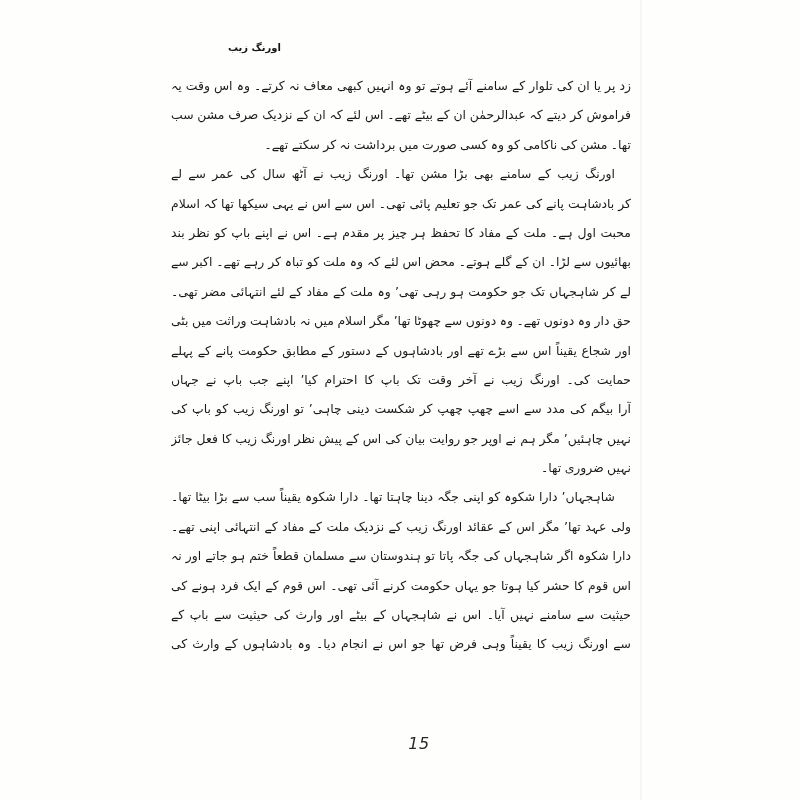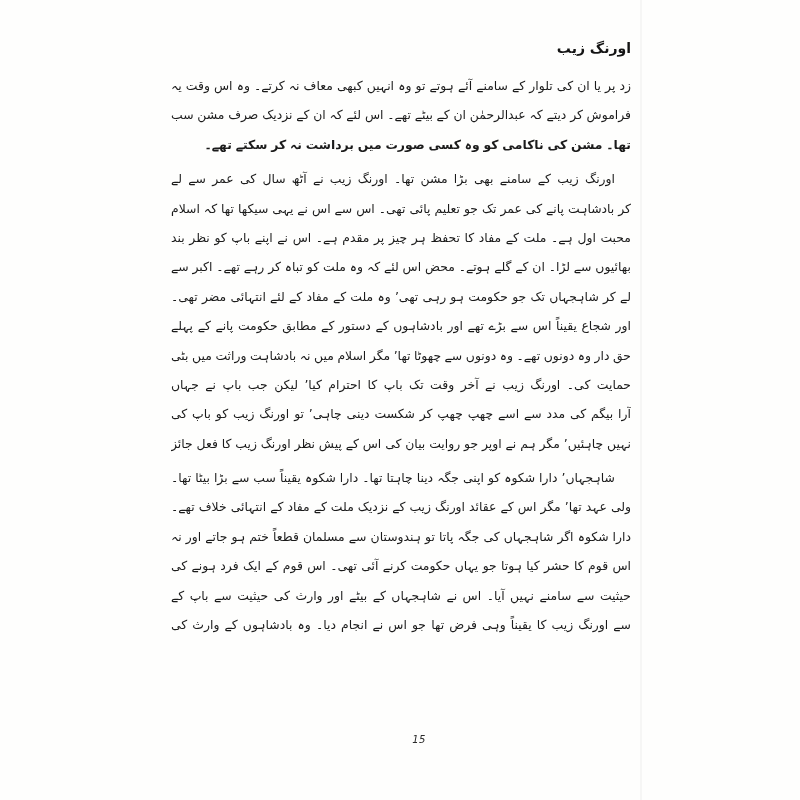--- a/index.html
+++ b/index.html
@@ -22,51 +22,50 @@
   }
   .text-block {
     position: absolute;
     left: 171px; top: 38px;
     width: 460px;
     direction: rtl;
     color: #1b1b1b;
   }
   .running-header {
     direction: rtl;
-    text-align: right;
+    text-align: left;
     padding-left: 57px;
-    font-size: 14px;
+    font-size: 10px;
     font-weight: bold;
     line-height: 20px;
     margin-bottom: 13px;
     color: #141414;
   }
   .para { margin: 0; }
-  .para + .para { margin-top: 5px; }
+  .para + .para { }
   .para.indent .line:first-child { text-indent: 16px; }
   .line {
     font-size: 12.4px;
     line-height: 29.4px;
     height: 29.4px;
     overflow: hidden;
     text-align: justify;
     text-align-last: justify;
     word-spacing: -0.5px;
   }
   .line.short {
     text-align: right;
     text-align-last: right;
-    font-weight: bold;
   }
   .page-number {
     position: absolute;
     left: 402px; top: 734px;
     width: 34px;
     text-align: center;
-    font-size: 10px;
+    font-size: 16px;
     letter-spacing: 0.5px;
     color: #2a2a2a;
     font-family: "DejaVu Sans", sans-serif;
     font-style: italic;
   }
 </style>
 </head>
 <body>
 
 <div class="page">
@@ -78,29 +77,30 @@
           <div class="line">زد پر یا ان کی تلوار کے سامنے آئے ہوتے تو وہ انہیں کبھی معاف نہ کرتے۔ وہ اس وقت یہ قطعاً</div>
           <div class="line">فراموش کر دیتے کہ عبدالرحمٰن ان کے بیٹے تھے۔ اس لئے کہ ان کے نزدیک صرف مشن سب کچھ</div>
           <div class="line short">تھا۔ مشن کی ناکامی کو وہ کسی صورت میں برداشت نہ کر سکتے تھے۔</div>
         </div>
         <div class="para indent">
           <div class="line">اورنگ زیب کے سامنے بھی بڑا مشن تھا۔ اورنگ زیب نے آٹھ سال کی عمر سے لے</div>
           <div class="line">کر بادشاہت پانے کی عمر تک جو تعلیم پائی تھی۔ اس سے اس نے یہی سیکھا تھا کہ اسلام کی</div>
           <div class="line">محبت اول ہے۔ ملت کے مفاد کا تحفظ ہر چیز پر مقدم ہے۔ اس نے اپنے باپ کو نظر بند کیا۔</div>
           <div class="line">بھائیوں سے لڑا۔ ان کے گلے ہوتے۔ محض اس لئے کہ وہ ملت کو تباہ کر رہے تھے۔ اکبر سے</div>
           <div class="line">لے کر شاہجہاں تک جو حکومت ہو رہی تھی’ وہ ملت کے مفاد کے لئے انتہائی مضر تھی۔ دارا شکوہ</div>
+          <div class="line">حق دار وہ دونوں تھے۔ وہ دونوں سے چھوٹا تھا’ مگر اسلام میں نہ بادشاہت وراثت میں بٹی</div>
           <div class="line">اور شجاع یقیناً اس سے بڑے تھے اور بادشاہوں کے دستور کے مطابق حکومت پانے کے پہلے</div>
-          <div class="line">حق دار وہ دونوں تھے۔ وہ دونوں سے چھوٹا تھا’ مگر اسلام میں نہ بادشاہت وراثت میں بٹی</div>
-          <div class="line">حمایت کی۔ اورنگ زیب نے آخر وقت تک باپ کا احترام کیا’ لیکن جب باپ نے جہاں</div>
+          <div class="line">حمایت کی۔ اورنگ زیب نے آخر وقت تک باپ کا احترام کیا’ اپنے جب باپ نے جہاں</div>
           <div class="line">آرا بیگم کی مدد سے اسے چھپ چھپ کر شکست دینی چاہی’ تو اورنگ زیب کو باپ کی نظر</div>
           <div class="line">نہیں چاہئیں’ مگر ہم نے اوپر جو روایت بیان کی اس کے پیش نظر اورنگ زیب کا فعل جائز ہی</div>
+          <div class="line short">نہیں ضروری تھا۔</div>
         </div>
         <div class="para indent">
           <div class="line">شاہجہاں’ دارا شکوہ کو اپنی جگہ دینا چاہتا تھا۔ دارا شکوہ یقیناً سب سے بڑا بیٹا تھا۔ وہ</div>
-          <div class="line">ولی عہد تھا’ مگر اس کے عقائد اورنگ زیب کے نزدیک ملت کے مفاد کے انتہائی خلاف تھے۔</div>
+          <div class="line">ولی عہد تھا’ مگر اس کے عقائد اورنگ زیب کے نزدیک ملت کے مفاد کے انتہائی اپنی تھے۔</div>
           <div class="line">دارا شکوہ اگر شاہجہاں کی جگہ پاتا تو ہندوستان سے مسلمان قطعاً ختم ہو جاتے اور نہ جانے</div>
           <div class="line">اس قوم کا حشر کیا ہوتا جو یہاں حکومت کرنے آئی تھی۔ اس قوم کے ایک فرد ہونے کی حیثیت</div>
           <div class="line">حیثیت سے سامنے نہیں آیا۔ اس نے شاہجہاں کے بیٹے اور وارث کی حیثیت سے باپ کے</div>
           <div class="line">سے اورنگ زیب کا یقیناً وہی فرض تھا جو اس نے انجام دیا۔ وہ بادشاہوں کے وارث کی</div>
         </div>
       </div>
   </div>
   <div class="page-number">15</div>
 </div>
 

